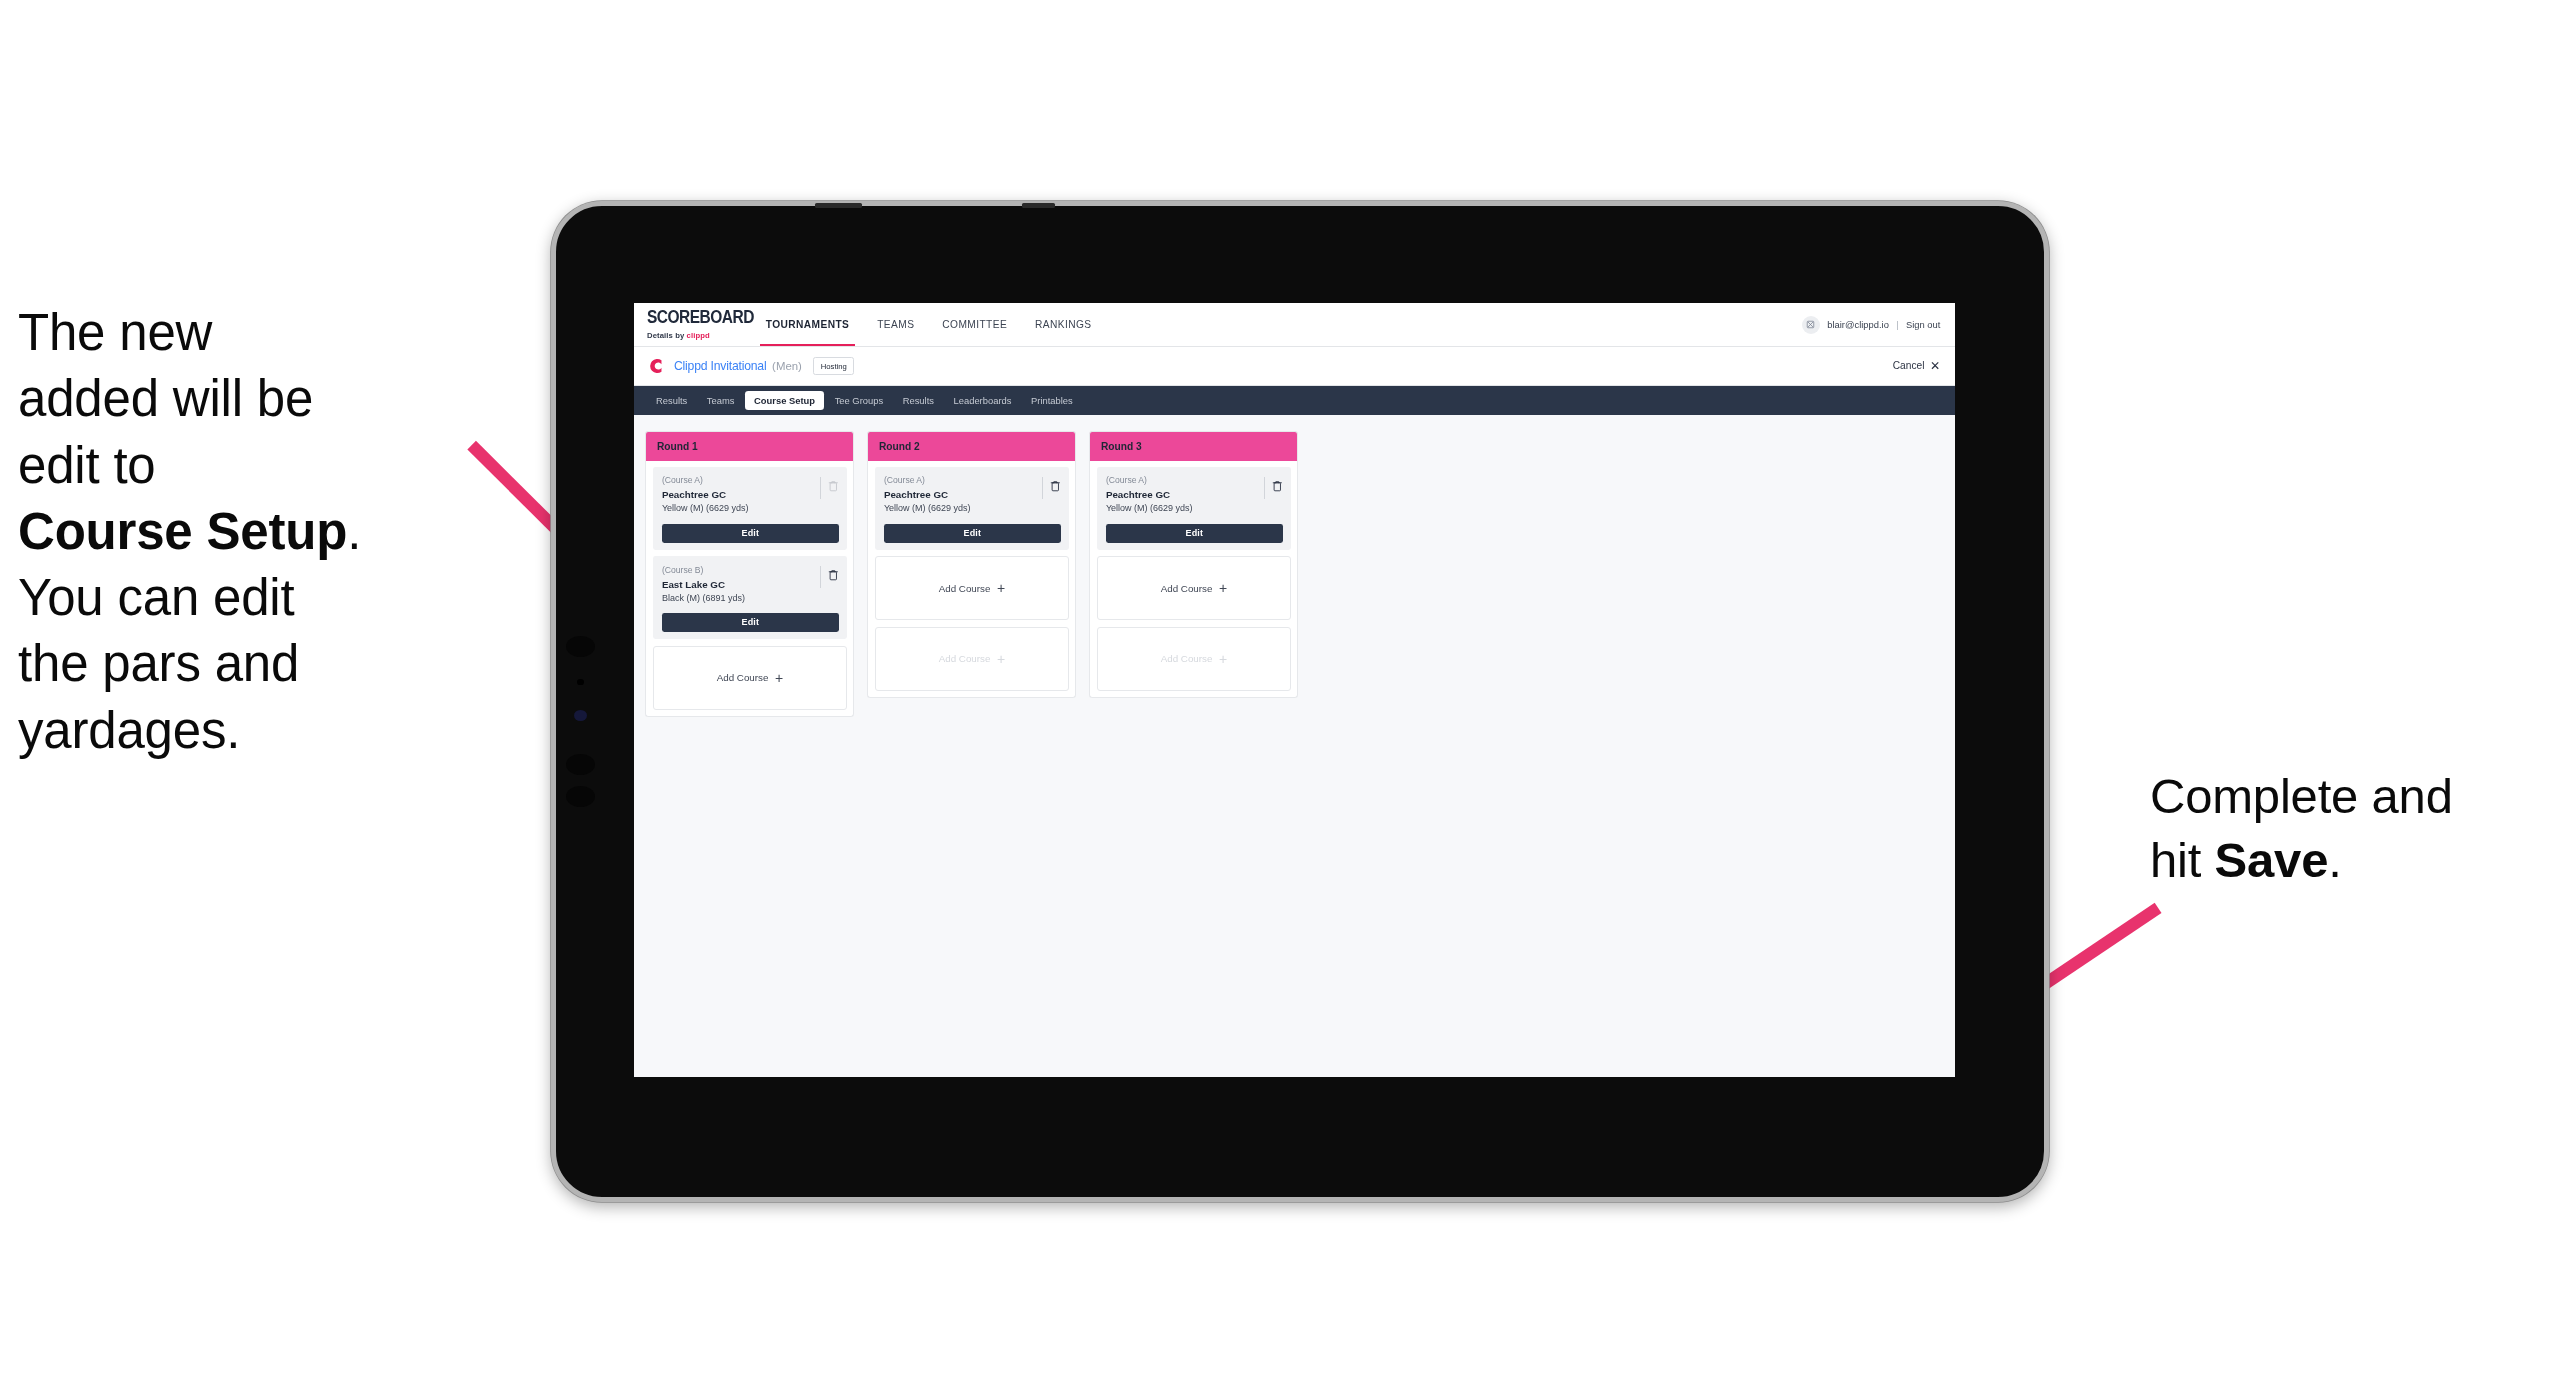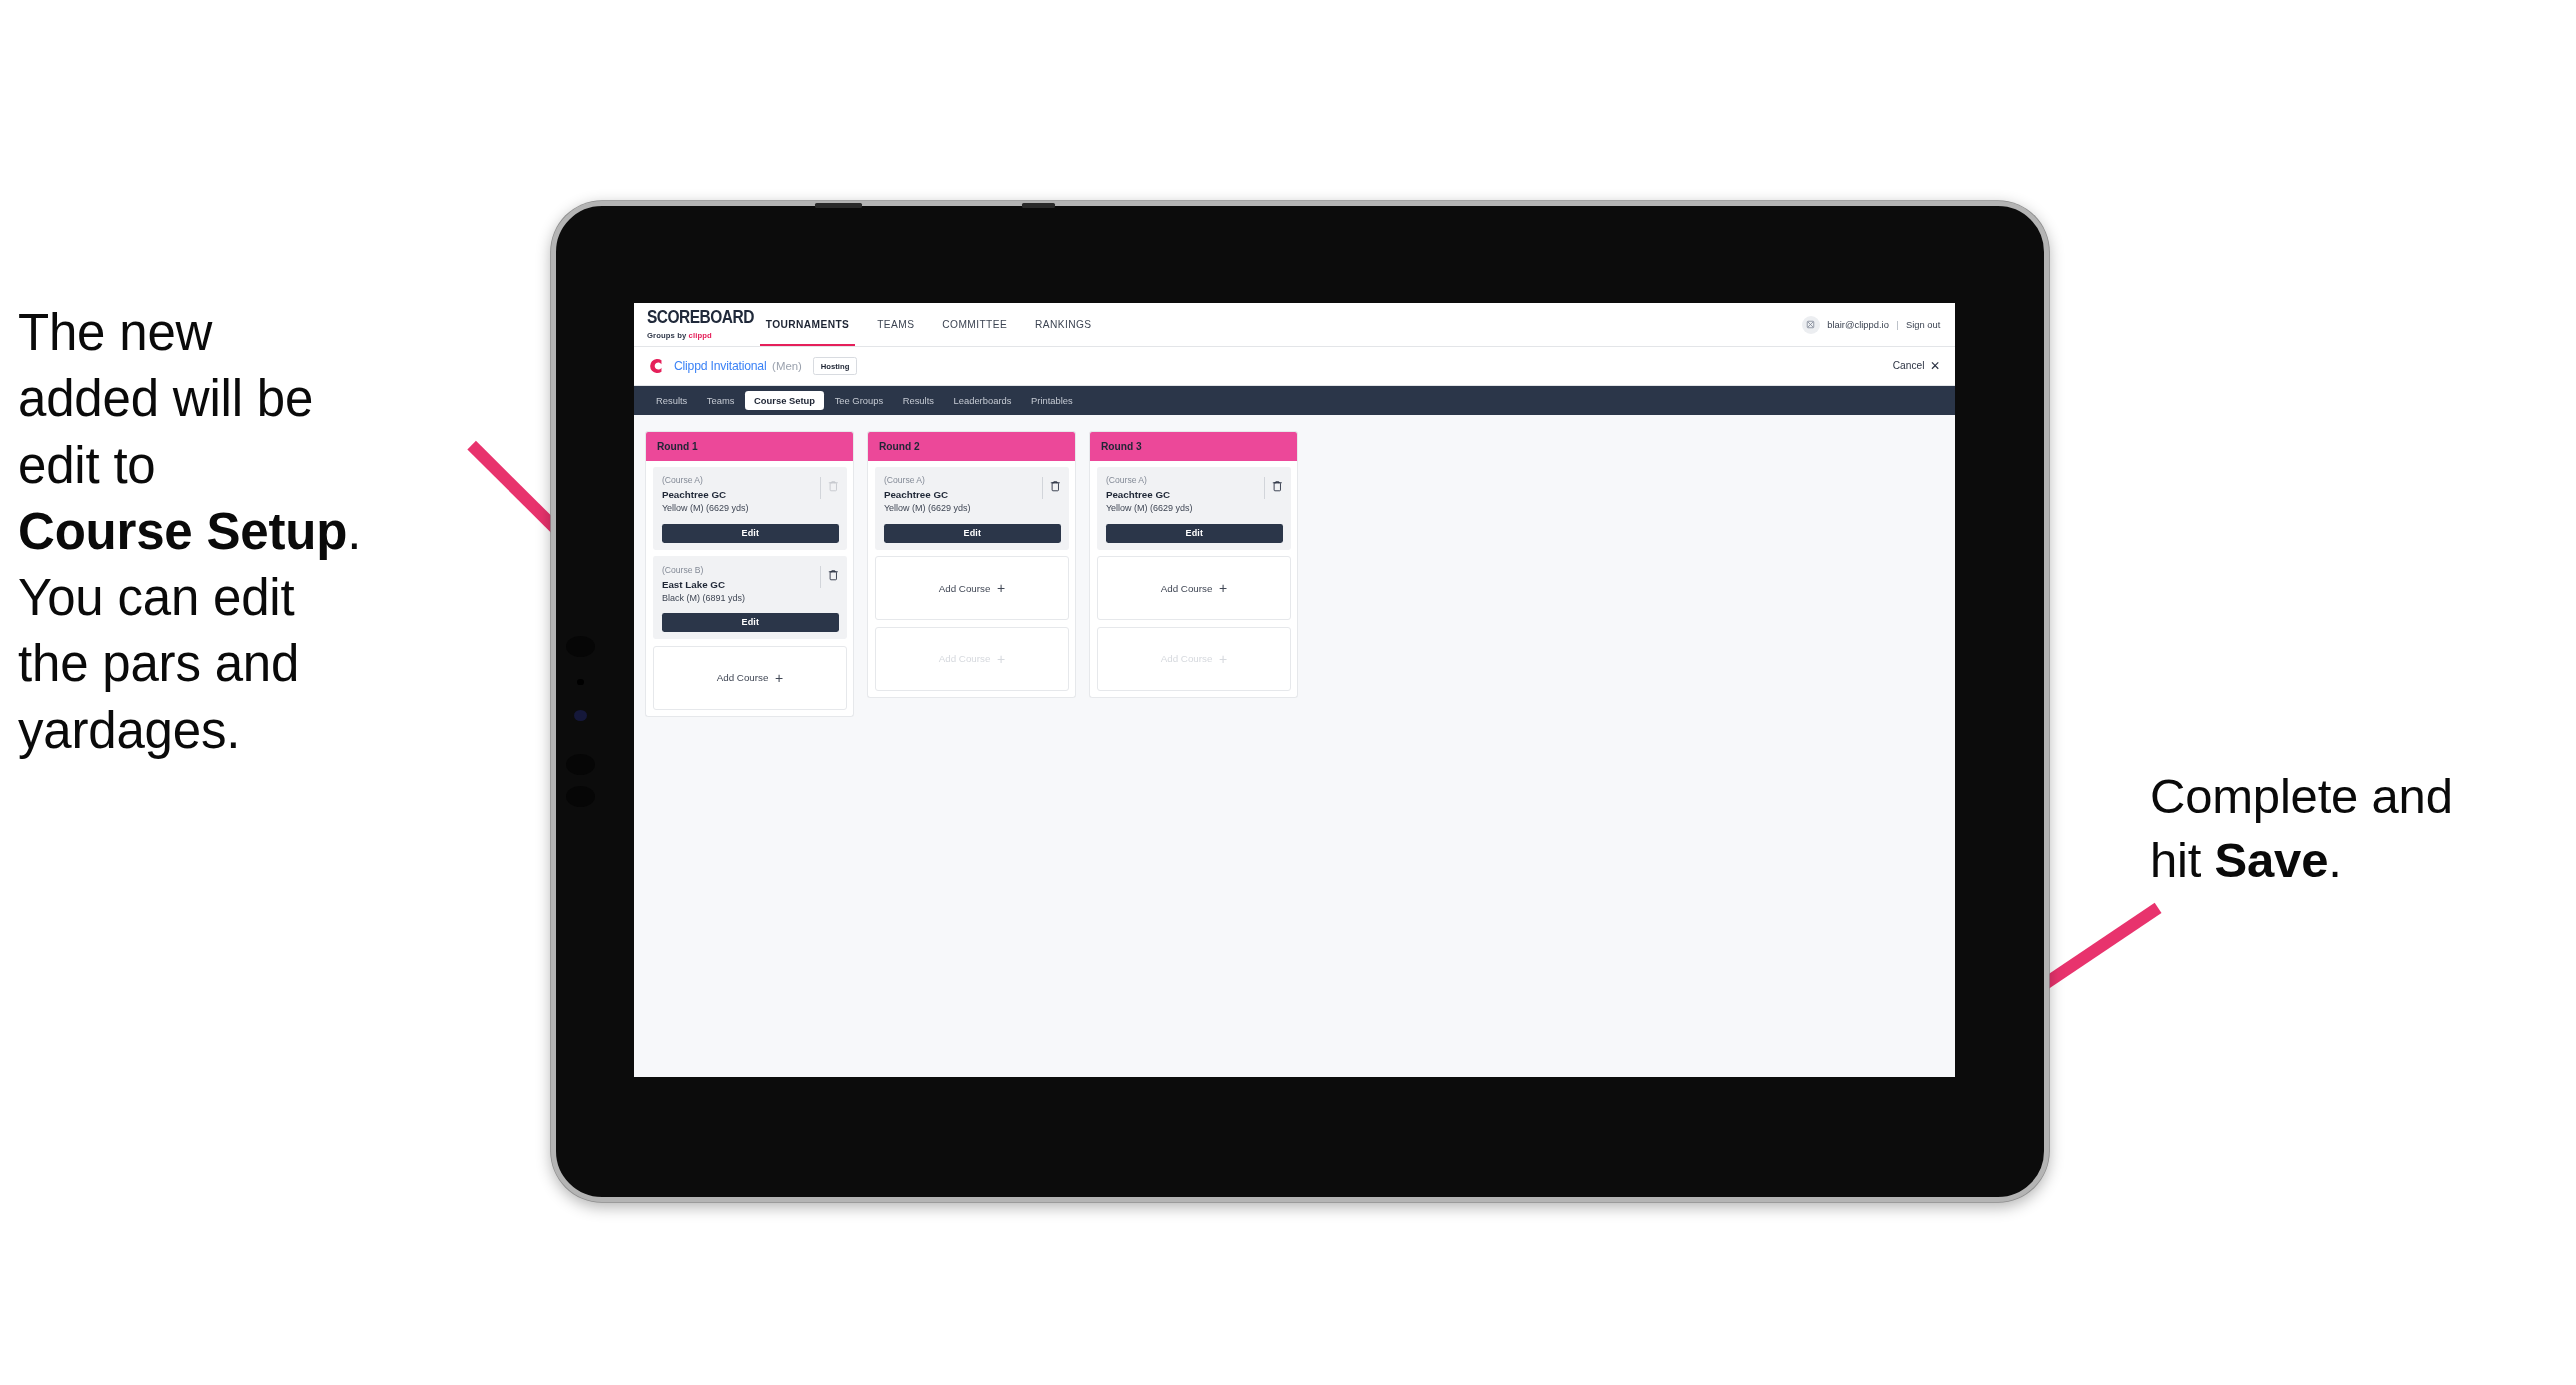--- a/index.html
+++ b/index.html
@@ -109,21 +109,21 @@
     height: 39px; background: #ffffff; border-bottom: 0.8px solid #e3e5e8;
     display: flex; align-items: center; padding: 0 14.7px 0 13px;
   }
   #clippd-c {
     width: 18px; height: 18px; margin-right: 9px; flex: none;
   }
   #tourn-name { font-size: 12.2px; color: #3b82f6; font-weight: 500; letter-spacing: -0.2px; }
   #tourn-gender { font-size: 11.4px; color: #9aa1ad; margin-left: 5.7px; }
   #hosting-badge {
     margin-left: 11.4px; border: 0.8px solid #d8dbe0; border-radius: 2.4px;
-    padding: 3.3px 6.5px; font-size: 7.7px; font-weight: 700; color: #1d2433;
+    padding: 3.3px 6.5px; font-size: 7.7px; font-weight: 400; color: #1d2433;
   }
   #cancel-wrap {
     margin-left: auto; display: flex; align-items: center; gap: 5.7px; cursor: pointer;
   }
   #cancel-label { font-size: 10.2px; color: #2d3444; }
   #cancel-x { font-size: 12.2px; color: #2d3444; line-height: 1; }
 
   
   #tabbar {
     height: 29px; background: #2b3649;
@@ -223,21 +223,21 @@
     <div id="cam-3"></div>
     <div id="cam-4"></div>
     <div id="cam-5"></div>
 
     <div id="screen">
 
       <div id="topnav">
         <div id="brand">
           <div id="brand-word">SCOREBOARD</div>
           <div id="brand-sub">
-            <span>Groups by</span>
+            <span>Details by</span>
             <span class="clippd">clippd</span>
           </div>
         </div>
 
         <div id="mainnav">
           <div class="navlink active">
             <span>TOURNAMENTS</span>
           </div>
           <div class="navlink">
             <span>TEAMS</span>

